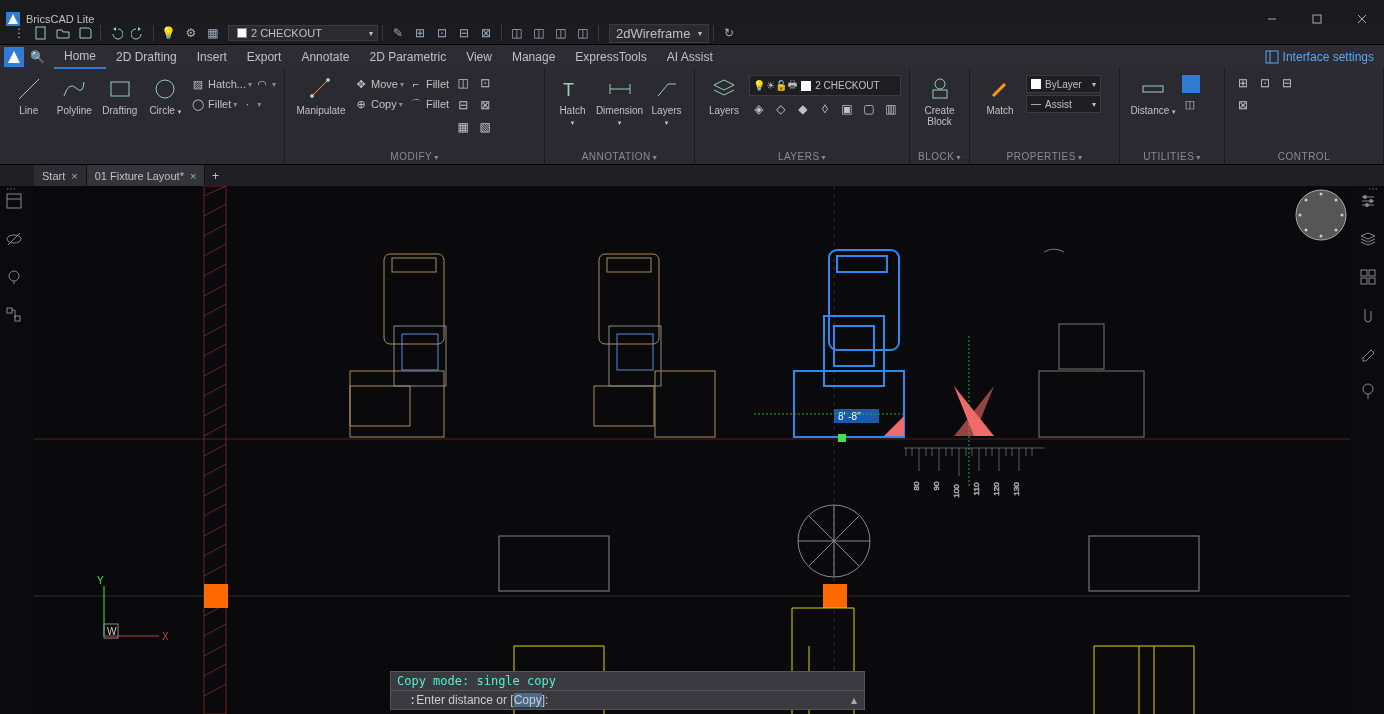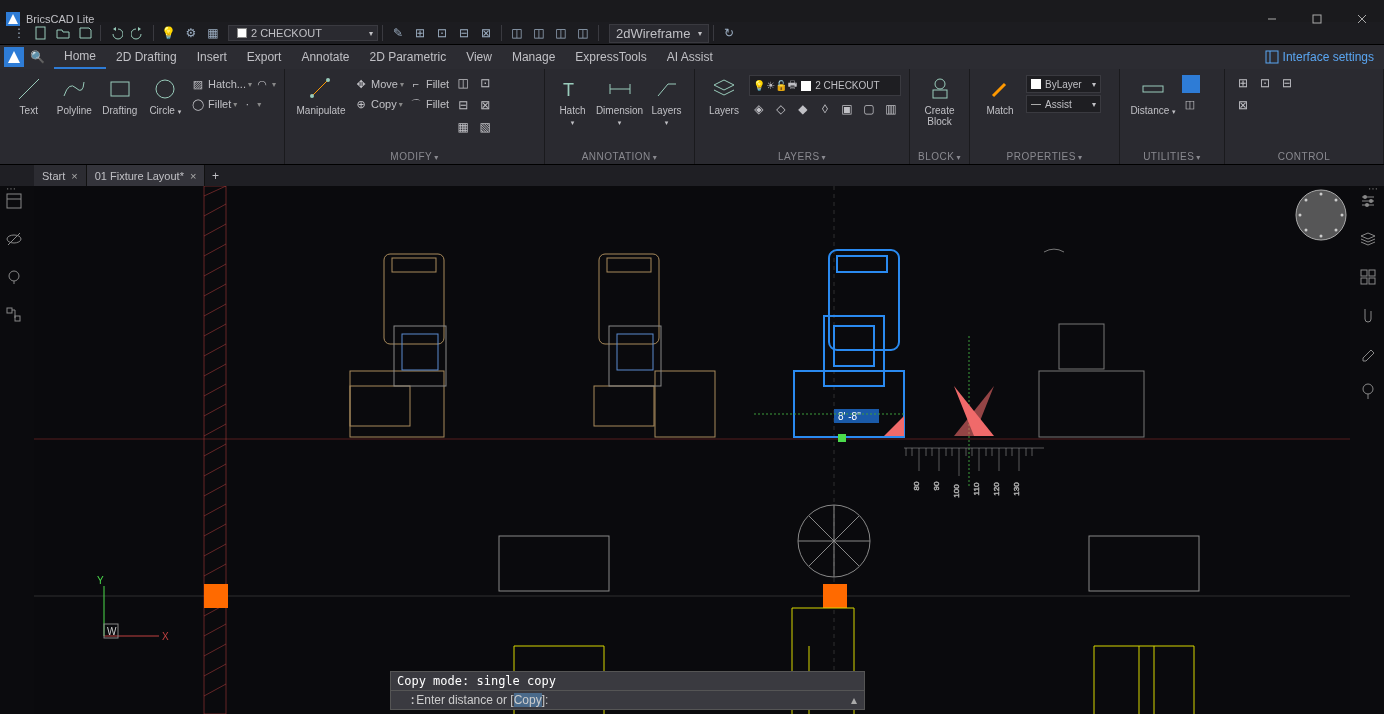--- a/index.html
+++ b/index.html
@@ -58,21 +58,21 @@
   .tabbar .tab{ display:flex; align-items:center; padding:0 8px; font-size:11px; background:#2c2c32; border-right:1px solid #111; position:relative;}
   .tabbar .tab.active{ background:#34343b;}
   .tabbar .tab .x{ margin-left:6px; color:#aaa; font-size:11px;}
   .tabbar .plus{ width:20px; display:flex; align-items:center; justify-content:center;}
   .content{ position:relative; height:528px; background:var(--bg-canvas);}
   .sidebar{ position:absolute; top:0; width:30px; height:100%; background:rgba(30,30,34,0); display:flex; flex-direction:column; align-items:center; padding-top:6px; gap:18px;}
   .sidebar .sico{ width:20px;height:20px; color:#8a8a90;}
   .canvas{ position:absolute; left:34px; right:34px; top:0; bottom:0; background:#0a0a0d;}
   #drawing{ width:100%; height:100%;}
   .cmdbox{ position:absolute; left:390px; bottom:4px; width:475px; background:#3a3a40; border:1px solid #555;}
-  .cmdbox .line{ padding:2px 6px; font-family:Consolas,monospace; font-size:12px; color:#ffffff;}
+  .cmdbox .line{ padding:2px 6px; font-family:Consolas,monospace; font-size:12px; color:#5eead4;}
   .cmdbox .inputline{ display:flex; align-items:center; background:#3a3a40; border-top:1px solid #555;}
   .cmdbox .inputline .inp{flex:1;padding:2px 18px;font-family:Consolas,monospace;font-size:12px;color:#ccc;}
   .cmdbox .inputline .inp .hl{background:#4a6a8a;}
   .cmdbox .inputline .up{width:20px;text-align:center;color:#aaa;}
   .lookfrom{position:absolute; right:2px; top:2px; width:54px; height:54px;}
   svg{display:block;}
 </style>
 </head>
 <body>
 
@@ -191,21 +191,21 @@
 <div class="ribbon">
 
   <div class="panel" style="width:285px;">
     <div class="tools">
       <div class="bigbtn">
           <div class="bicon">
             <svg width="26" height="26">
               <line x1="3" y1="23" x2="23" y2="3" stroke="#9cb"></line>
             </svg>
           </div>
-          <div class="blabel">Text</div>
+          <div class="blabel">Line</div>
         </div>
       <div class="bigbtn">
           <div class="bicon">
             <svg width="26" height="26">
               <path d="M3 20 Q 8 5 15 12 T 23 6" fill="none" stroke="#9cb"></path>
             </svg>
           </div>
           <div class="blabel">Polyline</div>
         </div>
       <div class="bigbtn">

